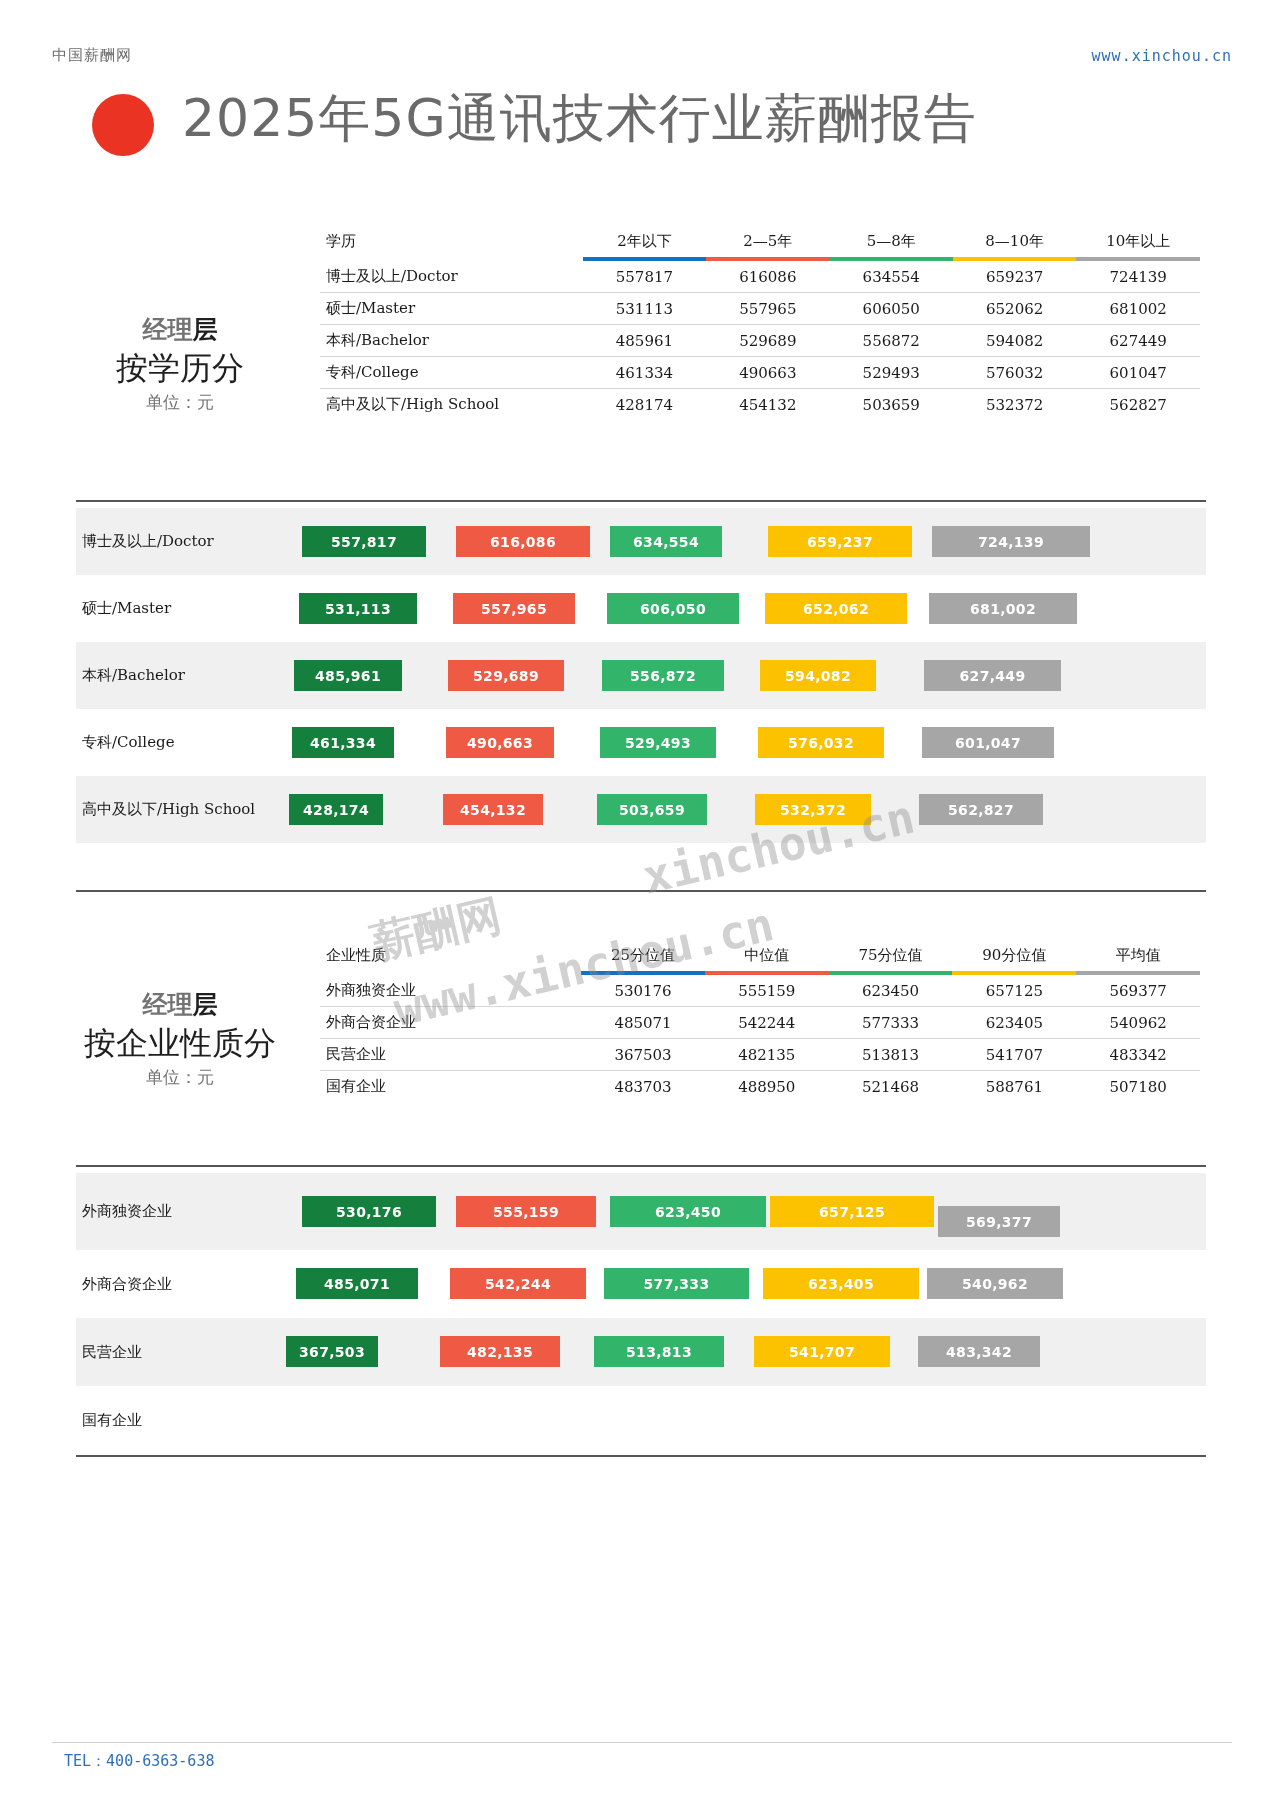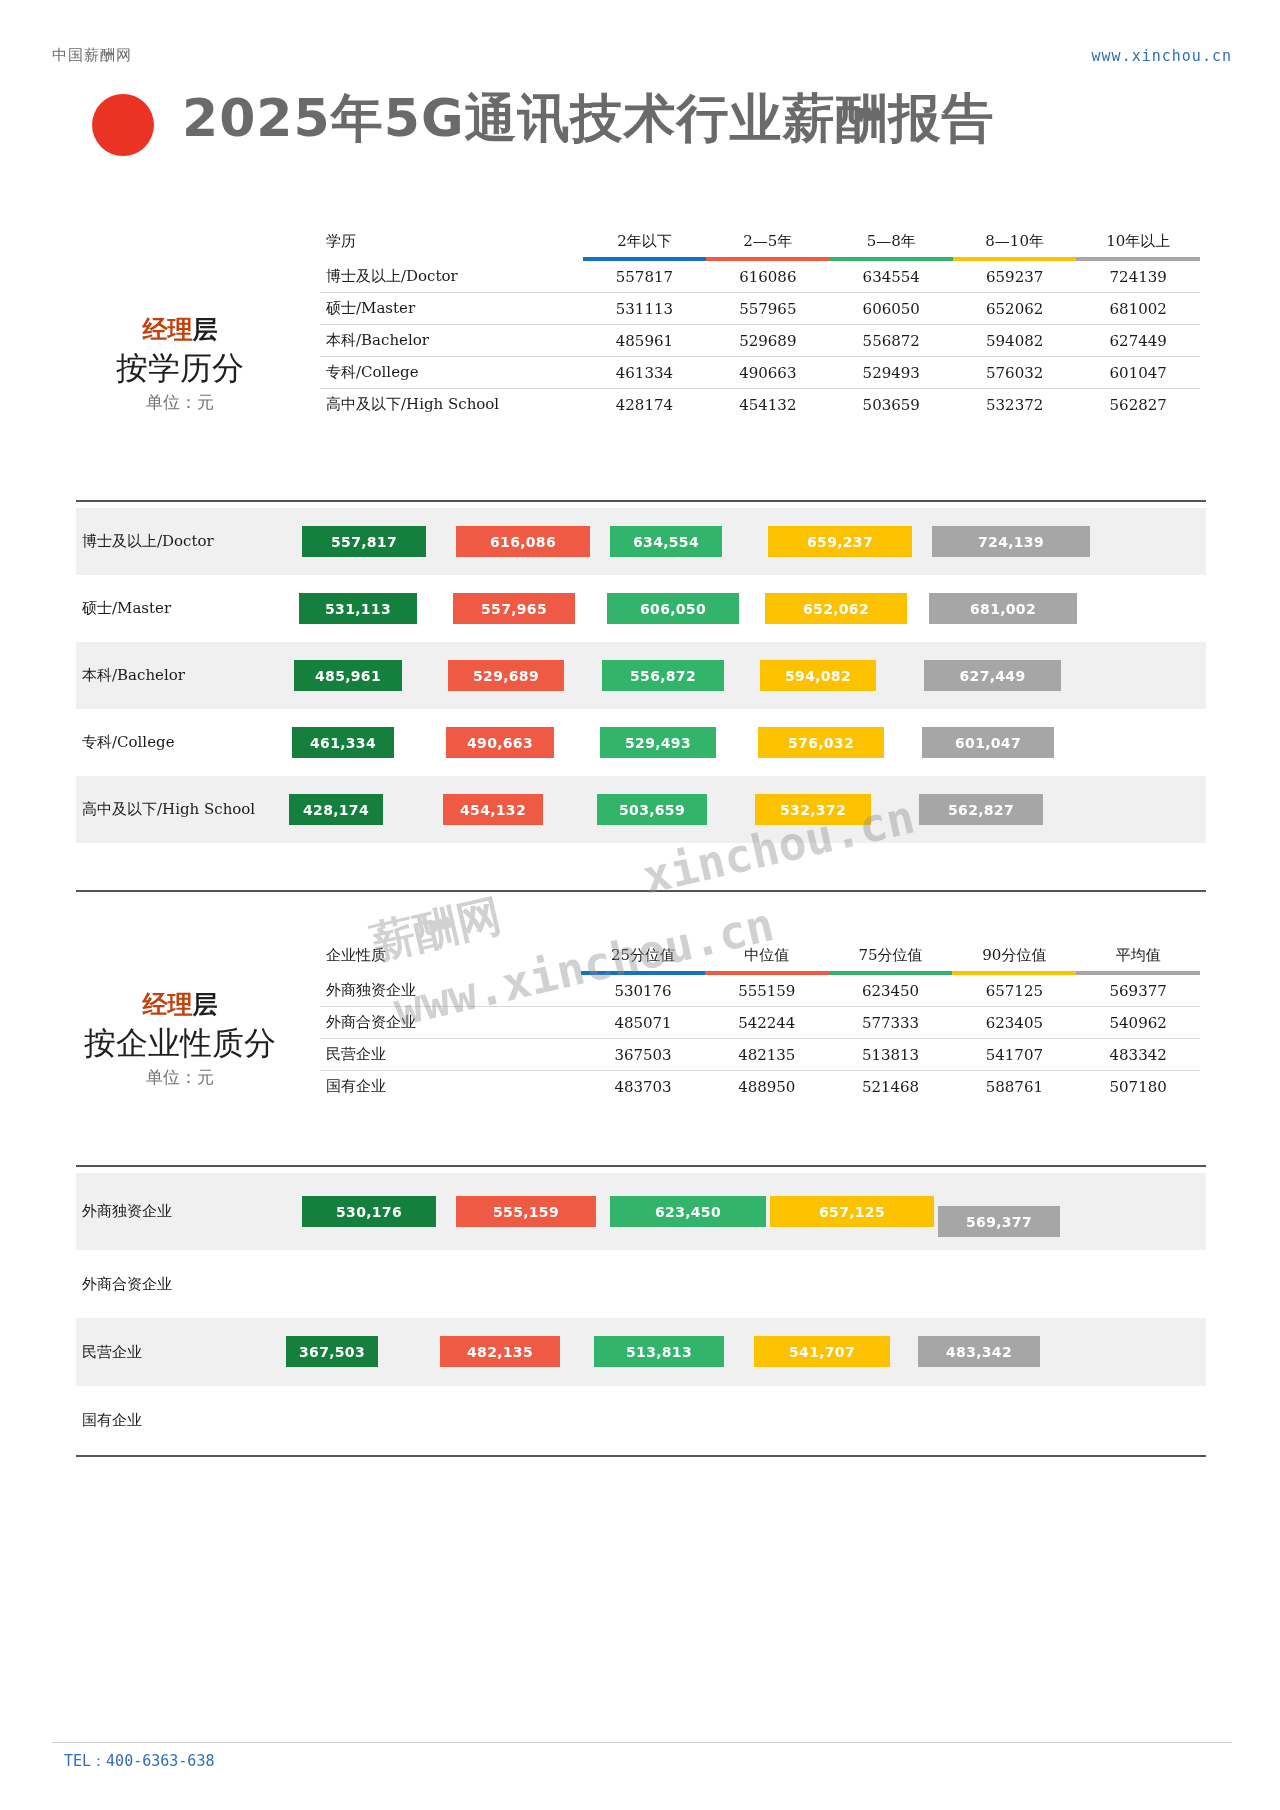--- a/index.html
+++ b/index.html
@@ -35,33 +35,33 @@
   .title-row {
     position:absolute; top:86px; left:52px; width:1180px; height:72px;
   }
   .red-dot {
     position:absolute; left:40px; top:8px;
     width:62px; height:62px; border-radius:50%;
     background:#ea3323;
   }
   .main-title {
     position:absolute; left:130px; top:-2px;
-    font-size:52px; font-weight:bold; color:#6a6a6a;
+    font-size:52px; font-weight:normal; color:#6a6a6a;
     letter-spacing:1px;
     font-family:"DejaVu Sans", sans-serif;
     white-space:nowrap;
   }
   
   .sec-label {
     position:absolute;
     width:300px;
     text-align:center;
   }
   .sec-label .l1 { font-size:25px; font-weight:bold; color:#1f1f1f; line-height:38px;}
-  .sec-label .l1 .hi { color:#c2410c; }
+  .sec-label .l1 .hi { color:#737373; }
   .sec-label .l2 { font-size:32px; color:#1f1f1f; line-height:40px;}
   .sec-label .l3 { font-size:17px; color:#737373; line-height:30px;}
 
   
   .tbl {
     position:absolute;
     border-collapse:collapse;
     font-family:"DejaVu Serif", serif;
     font-size:15px;
     color:#1a1a1a;
@@ -364,20 +364,27 @@
         <div class="bar c1" style="left:10px;width:134px;top:23px">530,176</div>
         <div class="bar c2" style="left:164px;width:140px;top:23px">555,159</div>
         <div class="bar c3" style="left:318px;width:156px;top:23px">623,450</div>
         <div class="bar c4" style="left:478px;width:164px;top:23px">657,125</div>
         <div class="bar c5" style="left:646px;width:122px;top:33px">569,377</div>
       </div>
     </div>
 
     <div class="bar-row" style="height:68px;">
       <div class="rlabel">外商合资企业</div>
+      <div class="bars" style="height:68px">
+        <div class="bar c1" style="left:4px;width:122px">485,071</div>
+        <div class="bar c2" style="left:158px;width:136px">542,244</div>
+        <div class="bar c3" style="left:312px;width:145px">577,333</div>
+        <div class="bar c4" style="left:471px;width:156px">623,405</div>
+        <div class="bar c5" style="left:635px;width:136px">540,962</div>
+      </div>
     </div>
 
     <div class="bar-row alt" style="height:68px;">
       <div class="rlabel">民营企业</div>
       <div class="bars" style="height:68px">
         <div class="bar c1" style="left:-6px;width:92px">367,503</div>
         <div class="bar c2" style="left:148px;width:120px">482,135</div>
         <div class="bar c3" style="left:302px;width:130px">513,813</div>
         <div class="bar c4" style="left:462px;width:136px">541,707</div>
         <div class="bar c5" style="left:626px;width:122px">483,342</div>

